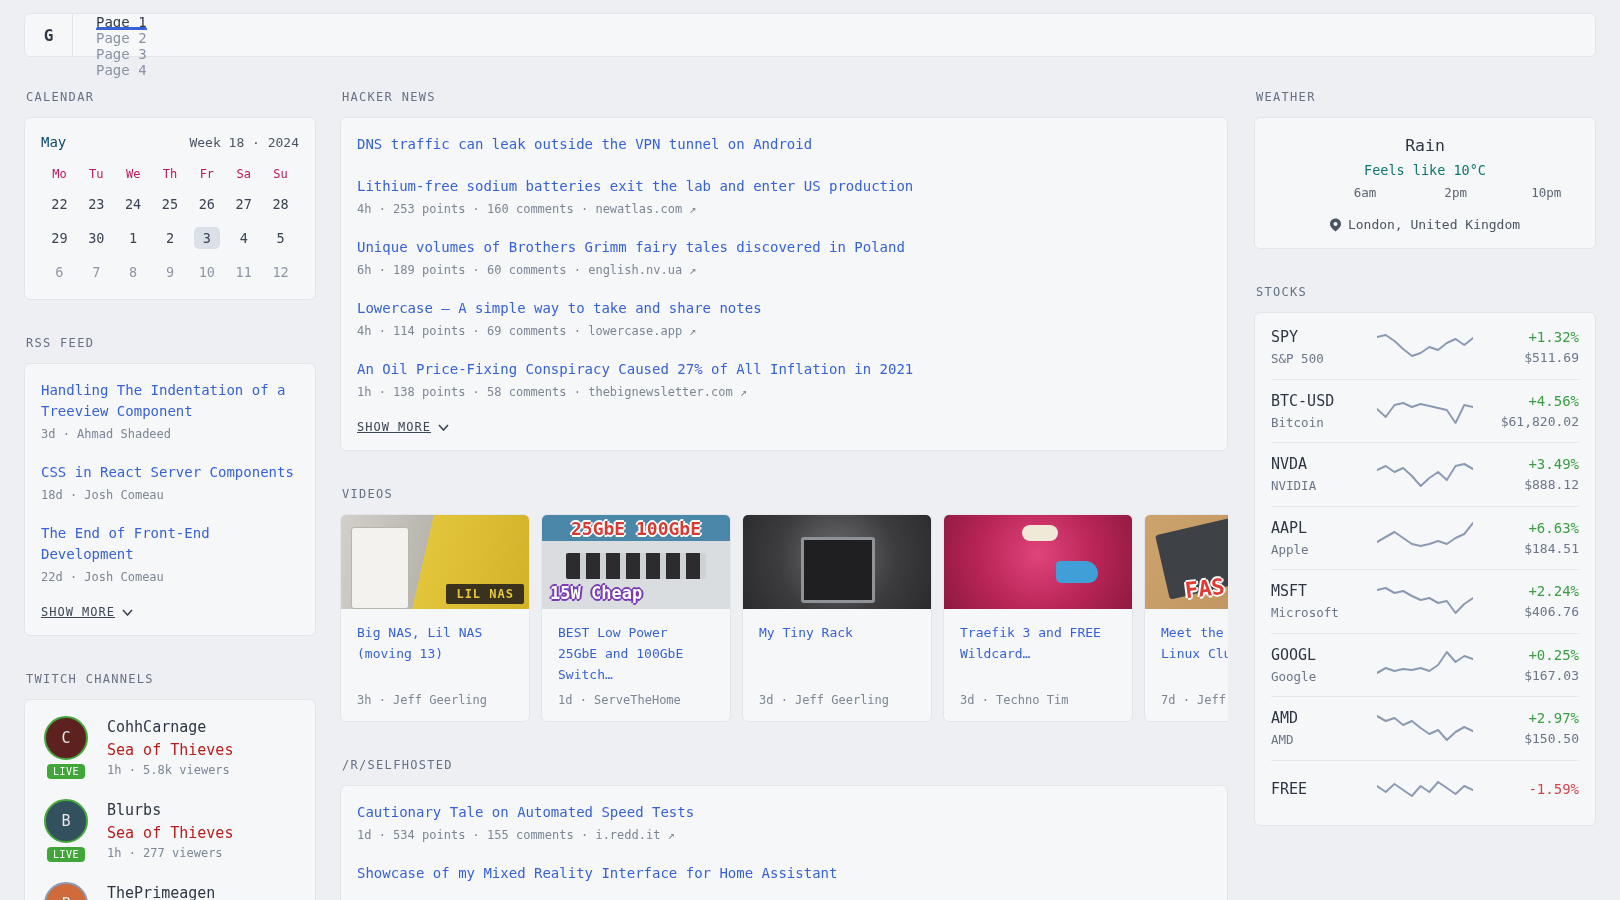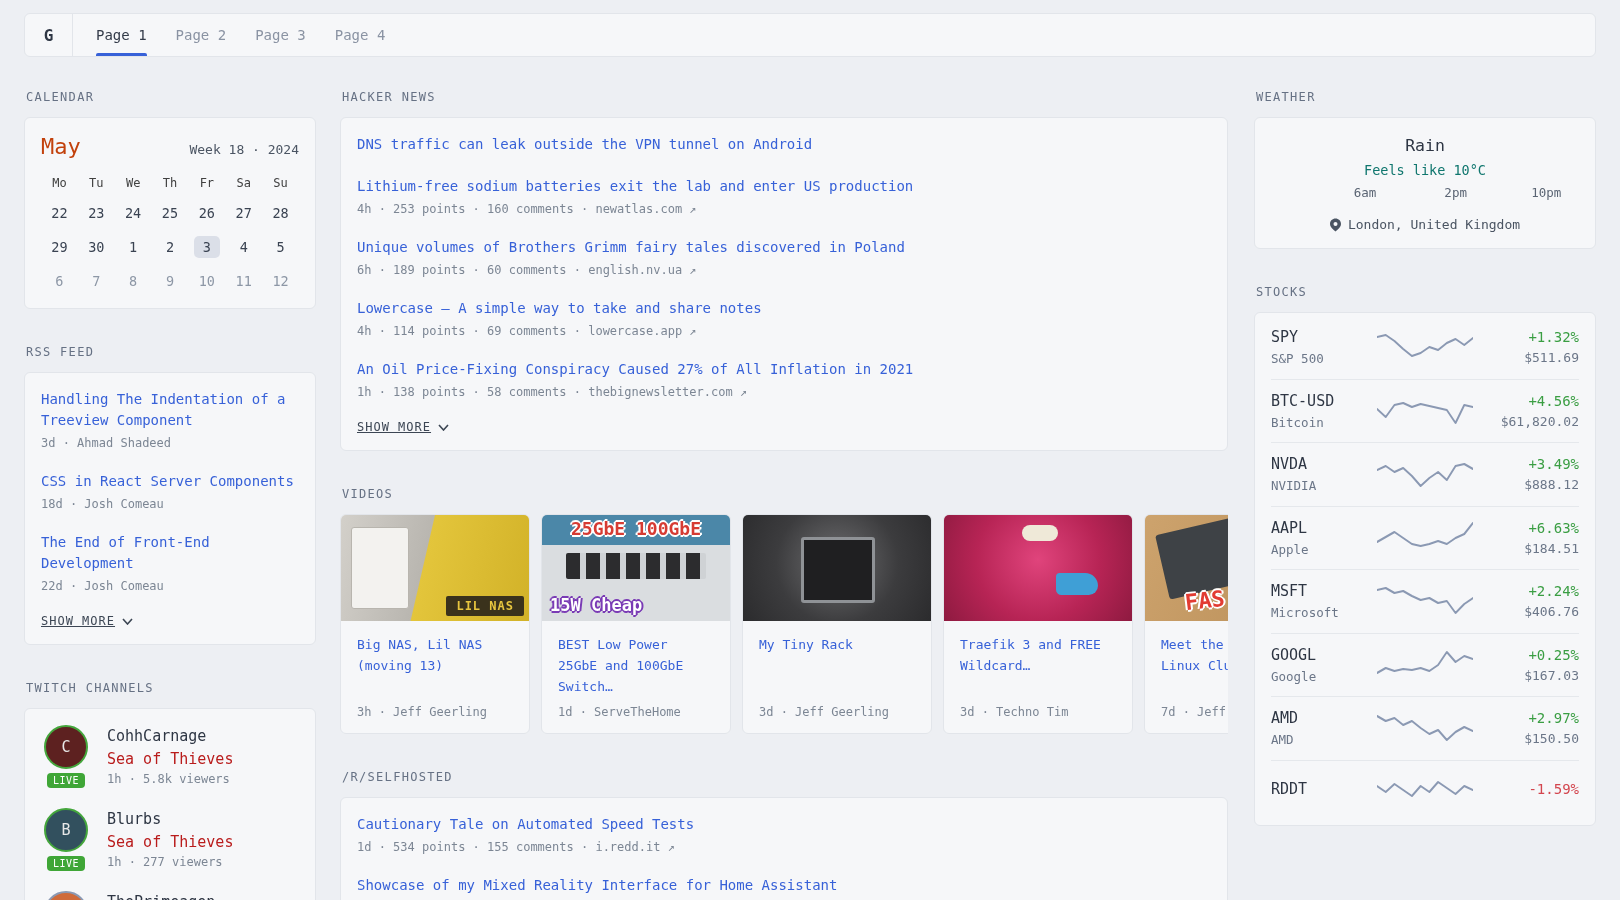--- a/index.html
+++ b/index.html
@@ -10,40 +10,40 @@
     color:#333b49;
     padding:13px 24px 0;
   }
   .card { background:#f6f7f9; border:1px solid #e2e5ea; border-radius:6px; }
   .pad { padding:16px; }
 
   
   .top-nav { display:flex; align-items:stretch; height:44px; margin-bottom:33px; }
   .logo-box { width:48px; display:flex; align-items:center; justify-content:center;
     border-right:1px solid #e2e5ea; font-size:16px; font-weight:bold; color:#2e3644; cursor:pointer; }
-  .tabs { display:flex; align-items:stretch; gap:29px; padding-left:23px; }
+  .tabs { display:flex; align-items:stretch; padding-left:23px;flex-direction:column; }
   .tab { display:flex; align-items:center; position:relative; font-size:14px; color:#8a93a3; cursor:pointer; }
   .tab.active { color:#333b49; }
   .tab.active::after { content:""; position:absolute; left:0; right:0; bottom:0; height:3px;
     background:#3761d8; border-radius:2px 2px 0 0; }
 
   
   .cols { display:flex; align-items:flex-start; }
   .col-left { width:292px; margin-right:24px; flex:none; }
   .col-center { width:888px; margin-right:26px; flex:none; }
   .col-right { width:342px; flex:none; }
   .section { margin-bottom:36px; }
   .sec-title { font-size:12px; letter-spacing:1.3px; color:#667184; margin:0 0 13px 2px; }
 
   
   .cal-head { display:flex; justify-content:space-between; align-items:baseline; margin-bottom:17px; }
-  .cal-month { font-size:22px; color:#c2410c; }
+  .cal-month { font-size:14px; color:#0c4a6e; }
   .cal-week { font-size:13px; color:#4b5563; }
   .cal-grid { display:grid; grid-template-columns:repeat(7,1fr); row-gap:12px; text-align:center; }
-  .cal-dow { font-size:12px; color:#404040; }
+  .cal-dow { font-size:12px; color:#be185d; }
   .cal-day { font-size:13.5px; color:#3a4352; }
   .cal-day .d { display:inline-block; min-width:26px; padding:3px 2px; border-radius:5px; }
   .cal-day.sel .d { background:#dbdfe8; }
   .cal-day.dim { color:#8d97a6; }
 
   
   .feed-item { margin-bottom:21px; }
   .feed-title { font-size:14px; line-height:21px; color:#3761d8; cursor:pointer; }
   .feed-meta { font-size:12px; color:#7c8694; margin-top:5px; }
   .show-more { display:flex; align-items:center; gap:7px; font-size:12px; letter-spacing:1px;
@@ -59,21 +59,21 @@
   .live-badge { display:inline-block; margin-top:-7px; position:relative; z-index:1;
     background:#3fa637; color:#fff; font-size:10px; letter-spacing:.5px;
     padding:2px 6px; border-radius:4px; }
   .tw-name { font-size:15px; color:#2e3644; margin:2px 0 5px; cursor:pointer; }
   .tw-game { font-size:15px; color:#b91c1c; margin-bottom:4px; }
   .tw-meta { font-size:12px; color:#7c8694; }
 
   
   .video-row { display:flex; gap:11px; overflow:hidden; }
   .video-card { flex:0 0 190px; display:flex; flex-direction:column; min-height:197px; }
-  .thumb { height:106px; border-radius:5px 5px 0 0; position:relative; overflow:hidden; cursor:pointer; }
+  .thumb { height:94px; border-radius:5px 5px 0 0; position:relative; overflow:hidden; cursor:pointer; }
   .vc-body { display:flex; flex-direction:column; flex:1; padding:13px 16px 14px; }
   .v-title { font-size:13px; line-height:21px; color:#3761d8; cursor:pointer; }
   .v-meta { font-size:12px; color:#7c8694; margin-top:auto; padding-top:8px; }
   .thumb1 { background:linear-gradient(103deg,#d3d0ca 0%,#b9b6b0 44%,#e3c53b 44.5%,#d2b228 100%); }
   .thumb1 .banner { position:absolute; right:5px; bottom:5px; background:#3a321c; color:#e8c63f;
     font-size:12px; font-weight:bold; letter-spacing:1px; padding:3px 10px; border-radius:2px; }
   .thumb1 .case { position:absolute; left:10px; top:12px; width:58px; height:82px;
     background:#f3f2ef; border:1px solid #b8b5ae; border-radius:3px; }
   .thumb2 { background:linear-gradient(180deg,#4b87a8 0 28%,#dadde0 28% 100%); }
   .thumb2 .t-top { position:absolute; top:3px; left:0; right:0; text-align:center; font-size:18px;
@@ -489,21 +489,21 @@
               <polyline points="0,6 9.090909090909092,11 18.181818181818183,8 27.27272727272727,15 36.36363636363637,11 45.45454545454545,18 54.54545454545454,24 63.63636363636363,20 72.72727272727273,30 81.81818181818183,22 90.9090909090909,17 100,21"></polyline>
             </svg>
           <div class="stock-vals">
             <div class="stock-change up">+2.97%</div>
             <div class="stock-price">$150.50</div>
           </div>
         </div>
 
         <div class="stock-row">
           <div class="stock-id">
-            <div class="stock-ticker">RDDT</div>
+            <div class="stock-ticker">FREE</div>
             <div class="stock-name"></div>
           </div>
           <svg class="spark" viewBox="0 0 100 36" preserveAspectRatio="none">
               <polyline points="0,12 9.090909090909092,18 18.181818181818183,10 27.27272727272727,16 36.36363636363637,22 45.45454545454545,12 54.54545454545454,18 63.63636363636363,8 72.72727272727273,14 81.81818181818183,20 90.9090909090909,12 100,16"></polyline>
             </svg>
           <div class="stock-vals">
             <div class="stock-change down">-1.59%</div>
             <div class="stock-price"></div>
           </div>
         </div>

